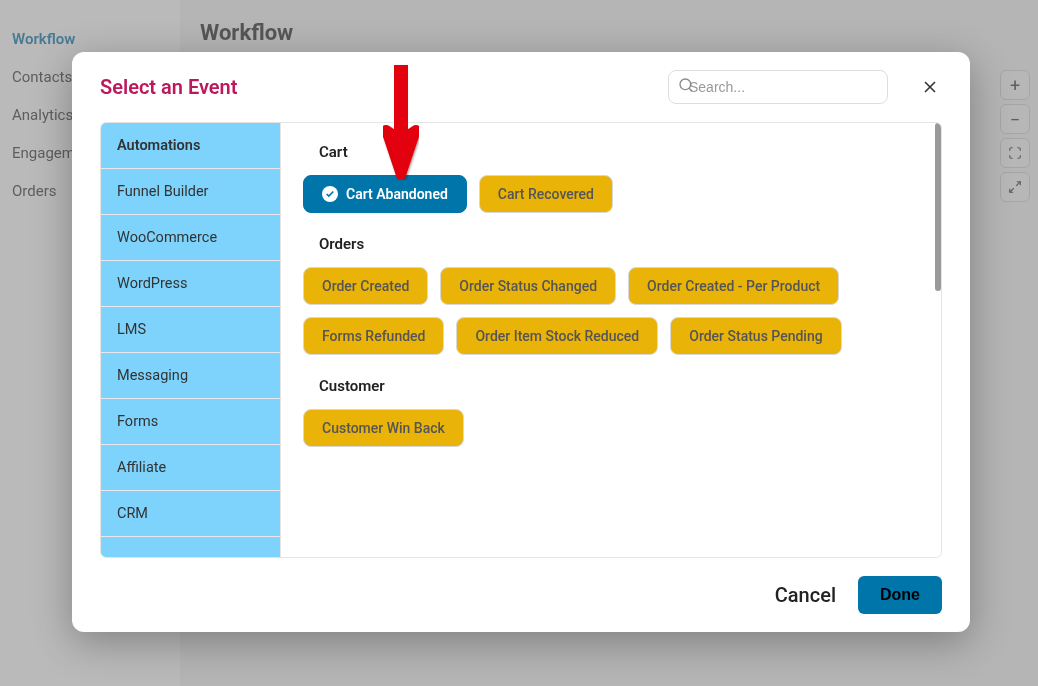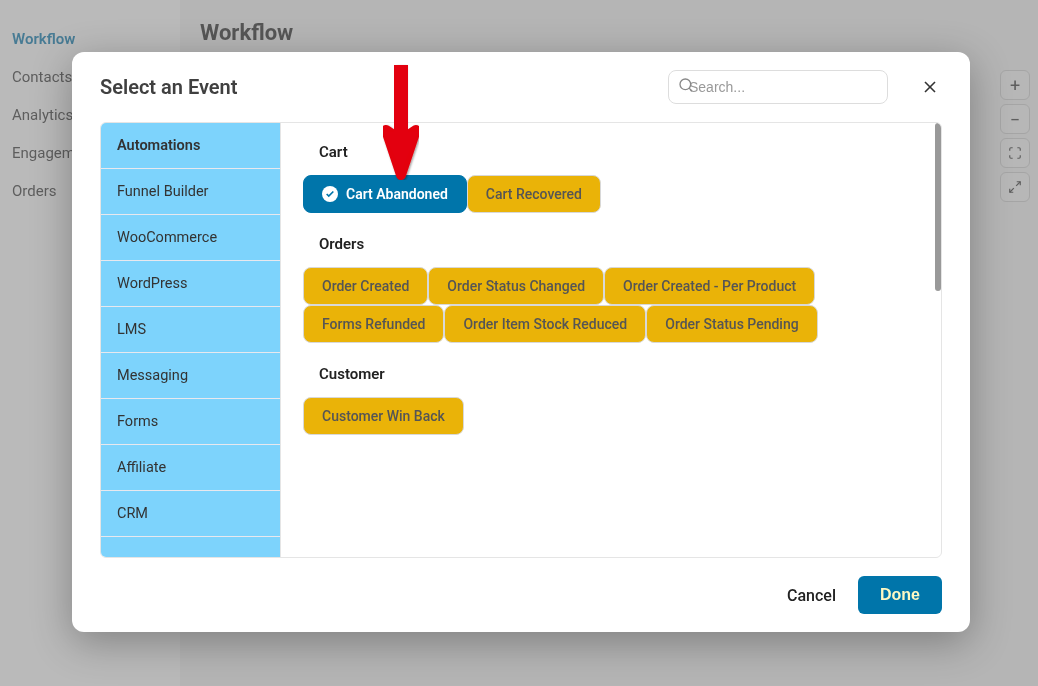--- a/index.html
+++ b/index.html
@@ -50,21 +50,21 @@
     }
     .modal-header {
       display: flex;
       align-items: center;
       padding: 18px 28px;
       gap: 12px;
     }
     .modal-title {
       font-size: 20px;
       font-weight: 600;
-      color: #404040;
+      color: #be185d;
       flex: 1;
     }
     .search-wrap {
       position: relative;
       width: 220px;
     }
     .search-icon {
       position: absolute;
       left: 10px;
       top: 50%;
@@ -120,20 +120,21 @@
     }
     .section-title {
       font-size: 15px;
       font-weight: 600;
       color: #222;
       margin: 6px 0 14px 16px;
     }
     .event-row {
       display: flex;
       flex-wrap: wrap;
+      gap: 12px;
       margin-bottom: 22px;
     }
     .event-chip {
       padding: 10px 18px;
       border: 1px solid #d8d8d8;
       border-radius: 8px;
       background: #eab308;
       font-size: 14px;
       color: #555;
       font-weight: 500;
@@ -157,28 +158,28 @@
       justify-content: center;
     }
     .modal-footer {
       display: flex;
       justify-content: flex-end;
       align-items: center;
       padding: 18px 28px;
       gap: 22px;
     }
     .cancel-btn {
-      font-size: 16px;
+      font-size: 20px;
       color: #222;
       font-weight: 500;
       cursor: pointer;
     }
     .done-btn {
       background: #0075aa;
-      color: #fef9c3;
+      color: #000000;
       font-size: 16px;
       font-weight: 600;
       padding: 10px 22px;
       border-radius: 6px;
       border: none;
       cursor: pointer;
     }
     .scroll-ind {
       position: absolute;
       right: 0;

